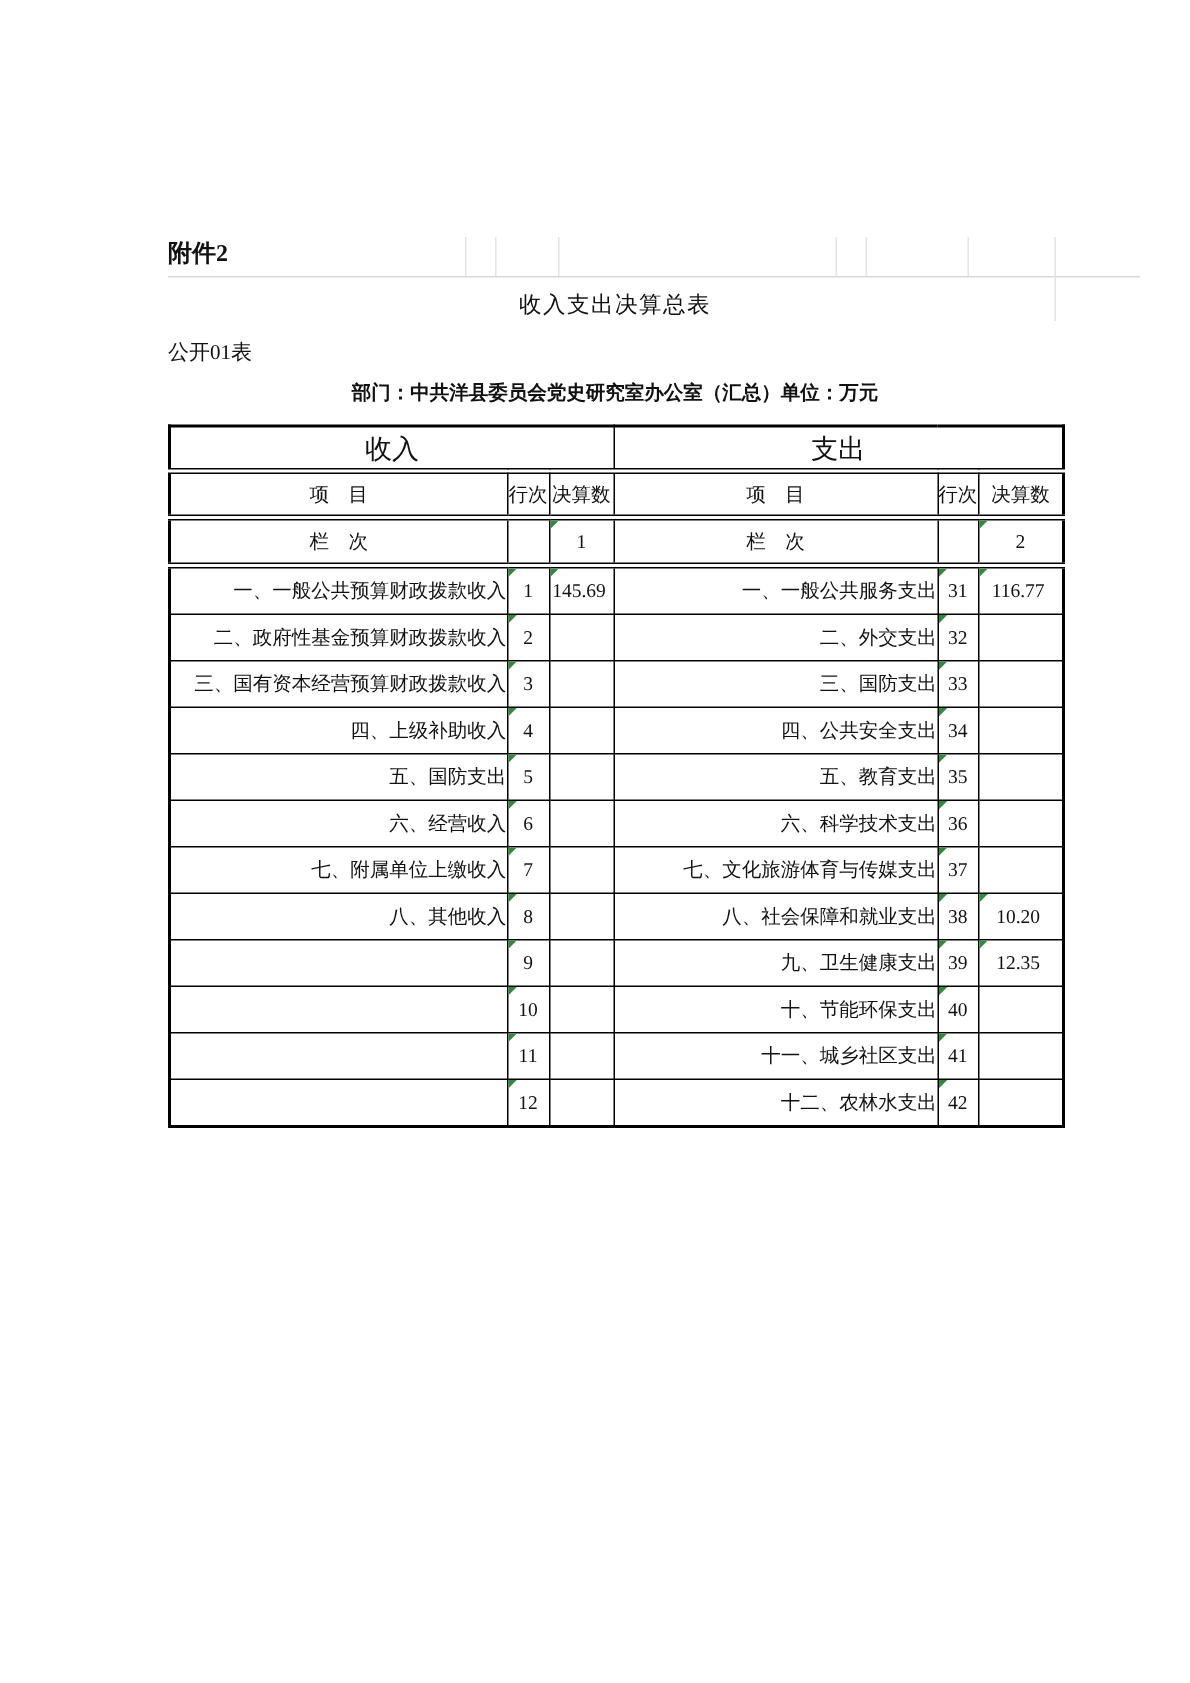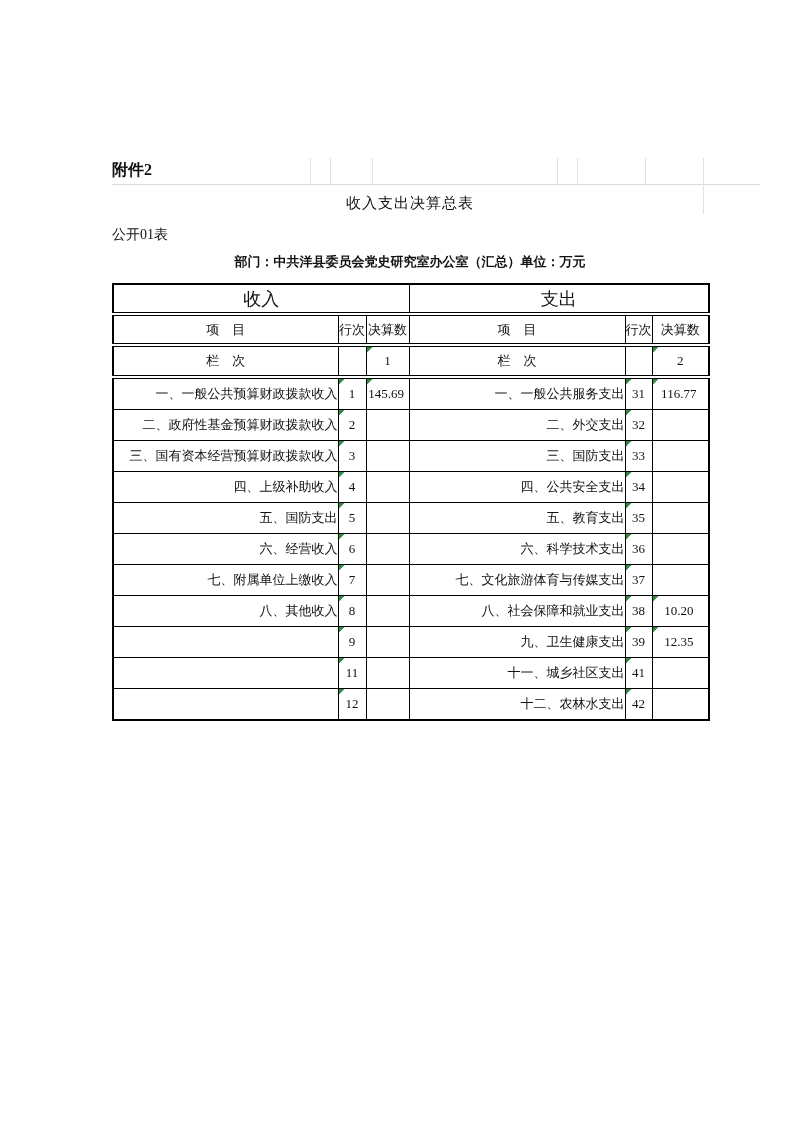--- a/index.html
+++ b/index.html
@@ -233,20 +233,28 @@
 
   <tr>
     <td class="c-item"><span></span></td>
     <td class="c-line"><i class="flag"></i><span>9</span></td>
     <td class="c-amt"><span></span></td>
     <td class="c-item"><span>九、卫生健康支出</span></td>
     <td class="c-line"><i class="flag"></i><span>39</span></td>
     <td class="c-amt"><i class="flag"></i><span>12.35</span></td>
   </tr>
 
+  <tr>
+    <td class="c-item"><span></span></td>
+    <td class="c-line"><i class="flag"></i><span>10</span></td>
+    <td class="c-amt"><span></span></td>
+    <td class="c-item"><span>十、节能环保支出</span></td>
+    <td class="c-line"><i class="flag"></i><span>40</span></td>
+    <td class="c-amt"><span></span></td>
+  </tr>
 
   <tr>
     <td class="c-item"><span></span></td>
     <td class="c-line"><i class="flag"></i><span>11</span></td>
     <td class="c-amt"><span></span></td>
     <td class="c-item"><span>十一、城乡社区支出</span></td>
     <td class="c-line"><i class="flag"></i><span>41</span></td>
     <td class="c-amt"><span></span></td>
   </tr>
 

